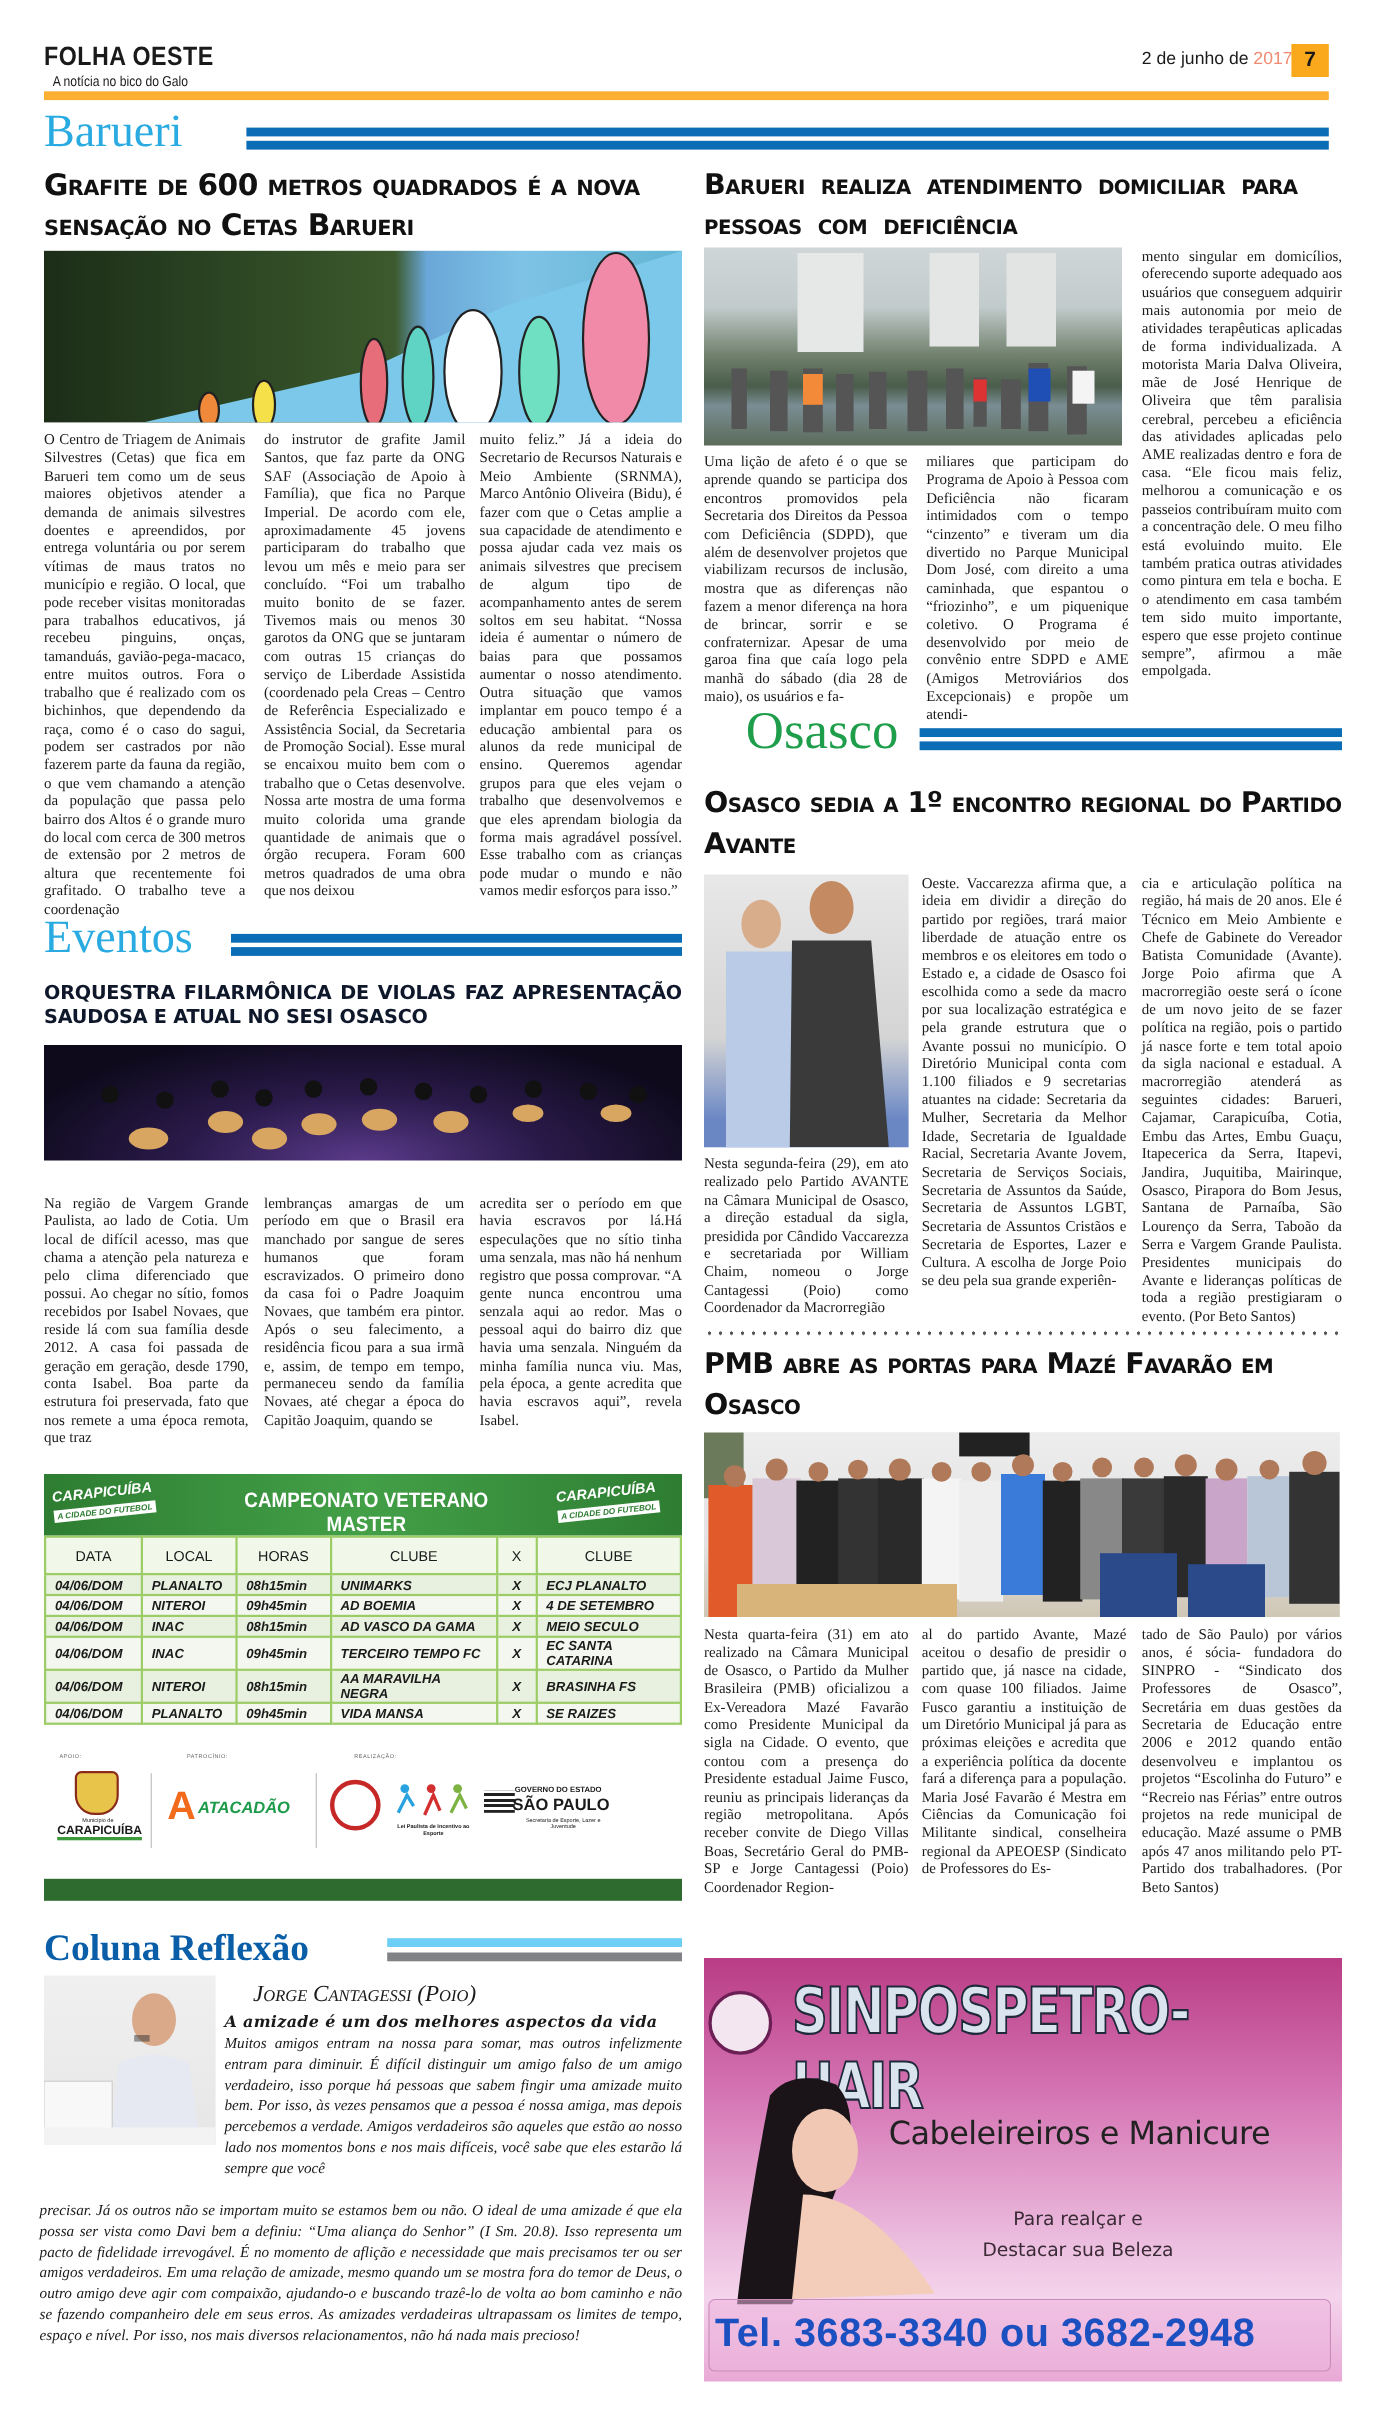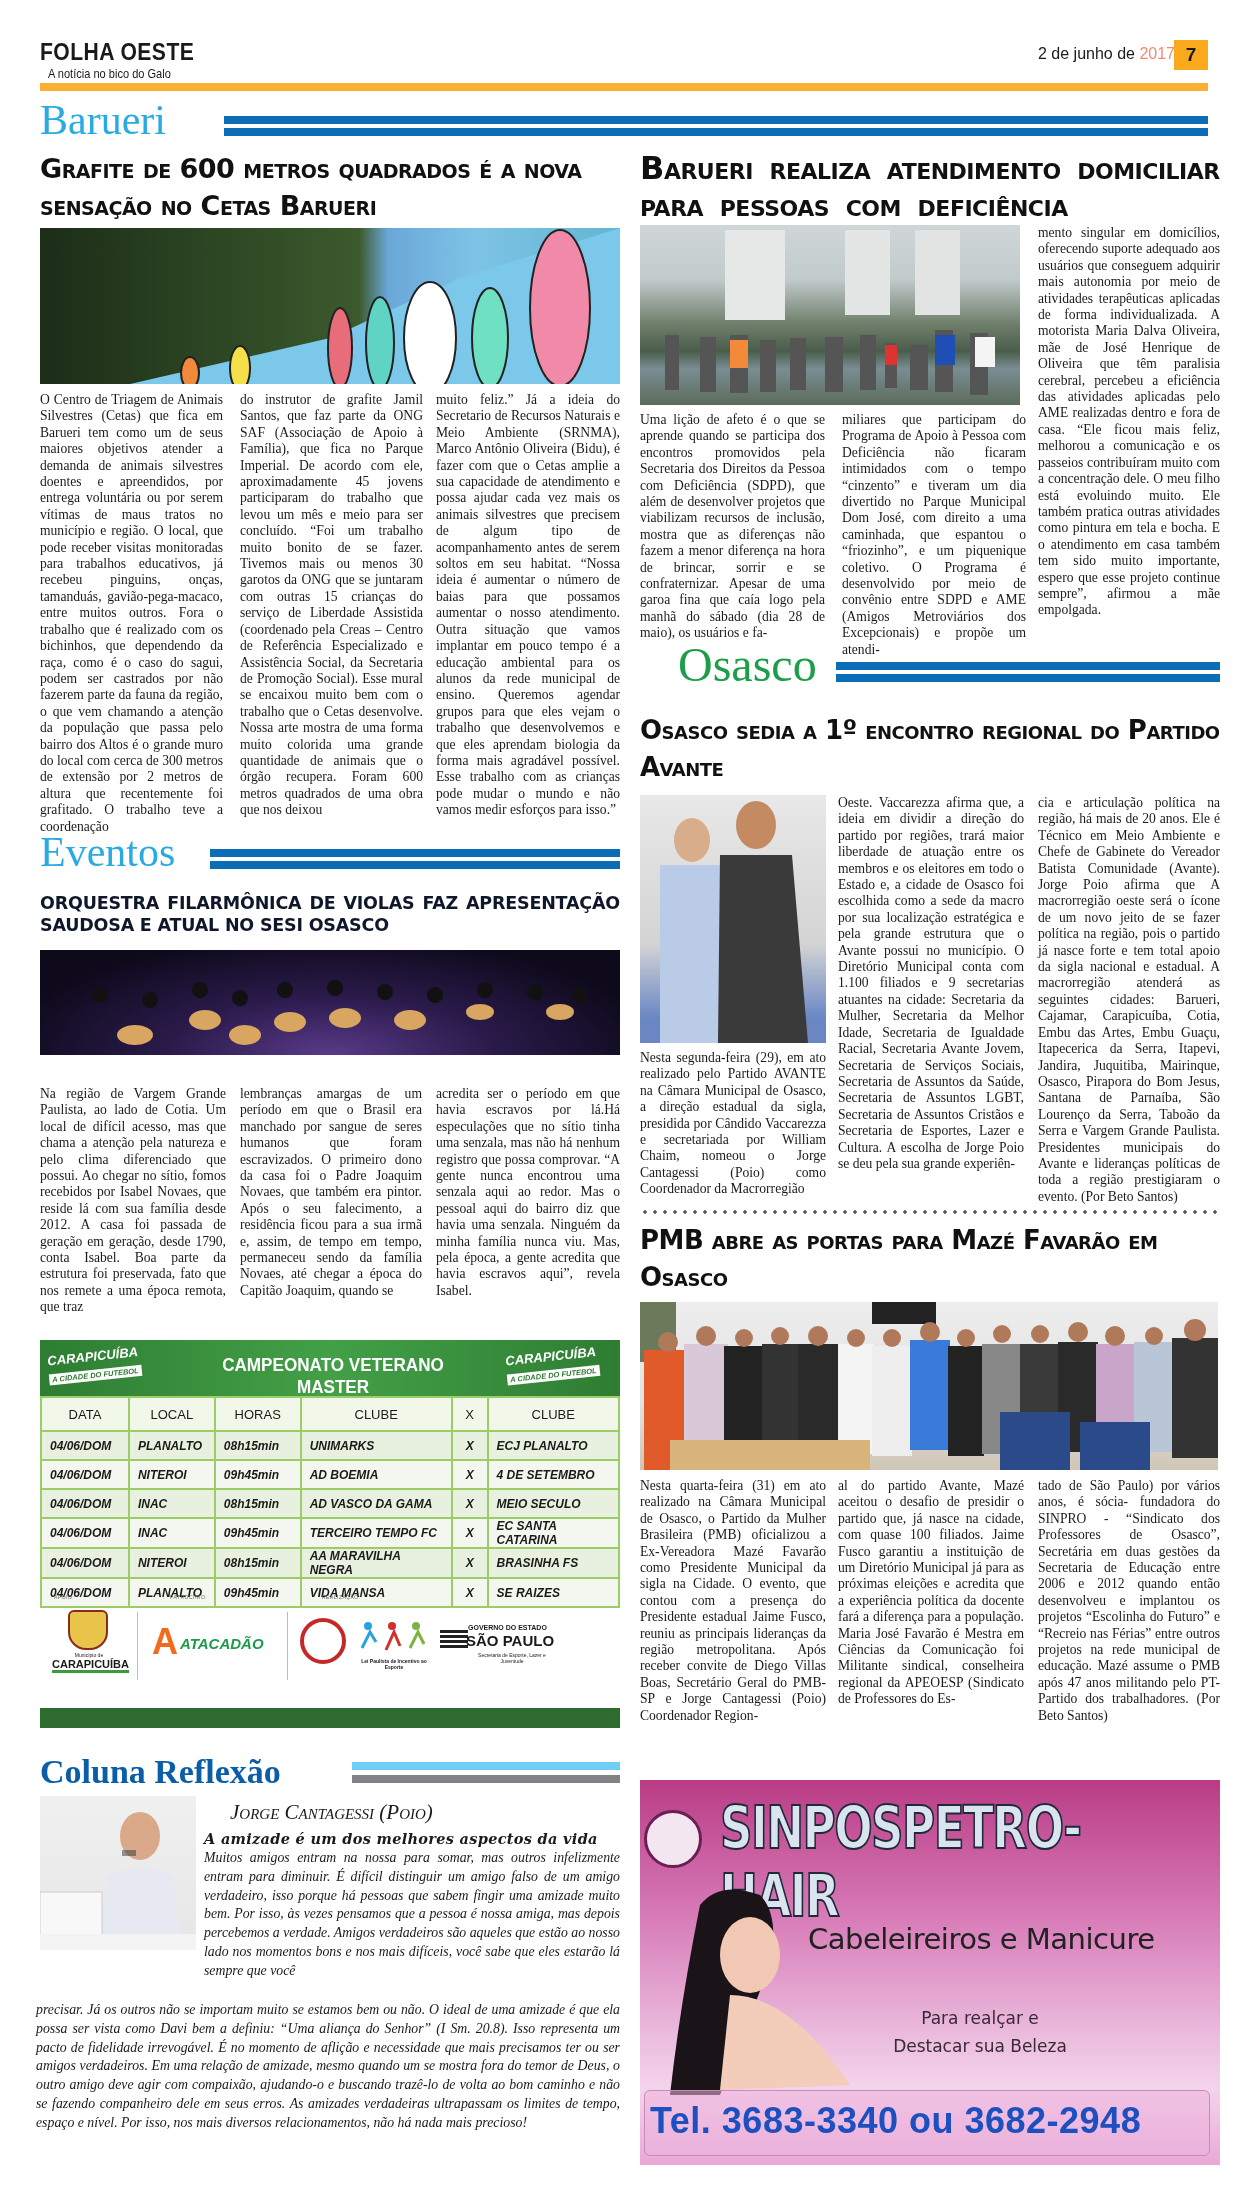--- a/index.html
+++ b/index.html
@@ -31,21 +31,21 @@
   .photo { overflow: hidden; }
 
   
   .champ { left: 40px; top: 1340px; width: 580px; height: 400px; background: #fff; }
   .champ-head { position: absolute; left: 0; top: 0; width: 580px; height: 56px; background: linear-gradient(90deg,#2e7d32,#43a047 50%,#2e7d32); }
   .champ-title { position: absolute; left: 128px; top: 14px; width: 330px; text-align: center; color: #fff; font-family: "Liberation Sans", sans-serif; font-weight: 700; font-size: 19px; transform: scaleX(0.9); }
   .champ-logo { position: absolute; top: 8px; width: 106px; color: #fff; font-family: "Liberation Sans", sans-serif; font-weight: 700; font-style: italic; transform: rotate(-6deg); }
   .champ-logo .a { font-size: 13px; display: block; }
   .champ-logo .b { font-size: 7.5px; background: #fff; color: #2e7d32; display: inline-block; padding: 1px 3px; }
   table.games { position: absolute; left: 0; top: 56px; width: 580px; border-collapse: collapse; font-family: "Liberation Sans", sans-serif; }
-  table.games th, table.games td { border: 2px solid #9ccc65; height: 29px; font-size: 12px; padding: 0 8px; }
+  table.games th, table.games td { border: 2px solid #9ccc65; height: 19px; font-size: 12px; padding: 0 8px; }
   table.games th { background: #f1f8e9; font-weight: 400; font-size: 13px; text-align: center; height: 34px; }
   table.games td { font-style: italic; font-weight: 700; background: #e8f0df; }
   table.games tr:nth-child(even) td { background: #f4f7ef; }
   table.games td.x { text-align: center; }
   .sponsors { position: absolute; left: 0; top: 250px; width: 580px; height: 110px; }
   .sp-lab { position: absolute; top: 4px; font-family: "Liberation Sans", sans-serif; font-size: 5px; color: #666; letter-spacing: 0.5px; }
   .sp-div { position: absolute; top: 22px; width: 1px; height: 68px; background: #bbb; }
   .champ-foot { position: absolute; left: 0; top: 368px; width: 580px; height: 20px; background: #2e6b2f; }
 
   
@@ -87,21 +87,21 @@
     <ellipse cx="200" cy="140" rx="10" ry="22" fill="#f5e04a" stroke="#222" stroke-width="2"></ellipse>
     <ellipse cx="150" cy="145" rx="9" ry="16" fill="#f08a3a" stroke="#222" stroke-width="2"></ellipse>
     <ellipse cx="450" cy="110" rx="18" ry="50" fill="#6fe0c2" stroke="#222" stroke-width="2"></ellipse>
     <ellipse cx="340" cy="115" rx="14" ry="46" fill="#5fd3c4" stroke="#222" stroke-width="2"></ellipse>
   </svg>
 </div>
 <div class="abs col" style="left:40px;top:392px;width:183px;">O Centro de Triagem de Animais Silvestres (Cetas) que fica em Barueri tem como um de seus maiores objetivos atender a demanda de animais silvestres doentes e apreendidos, por entrega voluntária ou por serem vítimas de maus tratos no município e região. O local, que pode receber visitas monitoradas para trabalhos educativos, já recebeu pinguins, onças, tamanduás, gavião-pega-macaco, entre muitos outros. Fora o trabalho que é realizado com os bichinhos, que dependendo da raça, como é o caso do sagui, podem ser castrados por não fazerem parte da fauna da região, o que vem chamando a atenção da população que passa pelo bairro dos Altos é o grande muro do local com cerca de 300 metros de extensão por 2 metros de altura que recentemente foi grafitado. O trabalho teve a coordenação</div>
 <div class="abs col" style="left:240px;top:392px;width:183px;">do instrutor de grafite Jamil Santos, que faz parte da ONG SAF (Associação de Apoio à Família), que fica no Parque Imperial. De acordo com ele, aproximadamente 45 jovens participaram do trabalho que levou um mês e meio para ser concluído. “Foi um trabalho muito bonito de se fazer. Tivemos mais ou menos 30 garotos da ONG que se juntaram com outras 15 crianças do serviço de Liberdade Assistida (coordenado pela Creas – Centro de Referência Especializado e Assistência Social, da Secretaria de Promoção Social). Esse mural se encaixou muito bem com o trabalho que o Cetas desenvolve. Nossa arte mostra de uma forma muito colorida uma grande quantidade de animais que o órgão recupera. Foram 600 metros quadrados de uma obra que nos deixou</div>
 <div class="abs col" style="left:436px;top:392px;width:184px;">muito feliz.” Já a ideia do Secretario de Recursos Naturais e Meio Ambiente (SRNMA), Marco Antônio Oliveira (Bidu), é fazer com que o Cetas amplie a sua capacidade de atendimento e possa ajudar cada vez mais os animais silvestres que precisem de algum tipo de acompanhamento antes de serem soltos em seu habitat. “Nossa ideia é aumentar o número de baias para que possamos aumentar o nosso atendimento. Outra situação que vamos implantar em pouco tempo é a educação ambiental para os alunos da rede municipal de ensino. Queremos agendar grupos para que eles vejam o trabalho que desenvolvemos e que eles aprendam biologia da forma mais agradável possível. Esse trabalho com as crianças pode mudar o mundo e não vamos medir esforços para isso.”</div>
 
-<div class="abs hl" style="left:640px;top:150px;width:585px;font-size:32px;line-height:37px;word-spacing:6px;">Barueri realiza atendimento domiciliar para pessoas com deficiência</div>
+<div class="abs hl" style="left:640px;top:150px;width:585px;font-size:26px;line-height:37px;word-spacing:6px;">Barueri realiza atendimento domiciliar para pessoas com deficiência</div>
 <div class="abs photo" style="left:640px;top:225px;width:380px;height:180px;background:linear-gradient(180deg,#cfd6d8 0%,#c2cbcc 30%,#6f7f6b 55%,#4a5d4b 70%,#7a8d93 80%,#5b6b5a 100%);">
   <svg width="380" height="180">
     <rect x="85" y="5" width="60" height="90" fill="#e6e8e8"></rect>
       <rect x="205" y="5" width="45" height="85" fill="#e4e6e6"></rect>
       <rect x="275" y="5" width="45" height="85" fill="#e2e4e4"></rect>
     <g fill="#555">
         <rect x="25" y="110" width="14" height="55"></rect>
         <rect x="60" y="112" width="16" height="55"></rect>
         <rect x="90" y="110" width="18" height="58"></rect>
         <rect x="120" y="115" width="16" height="52"></rect>

